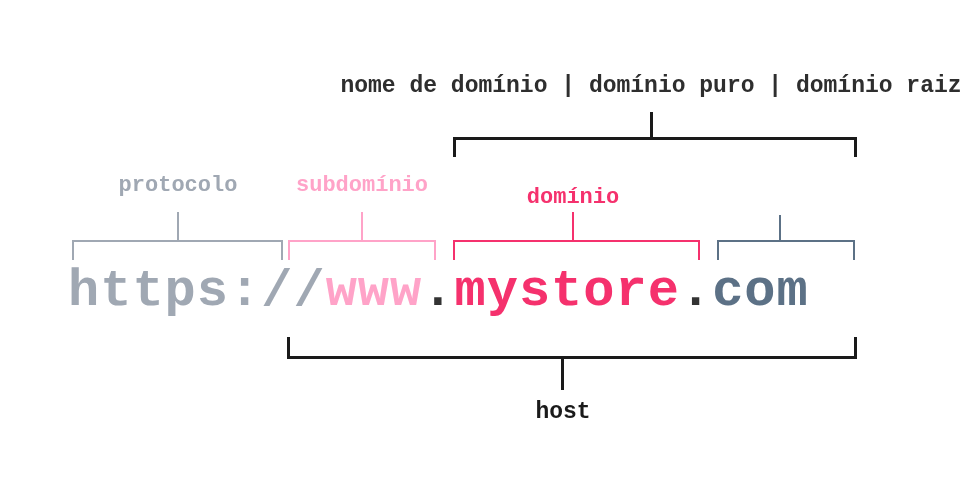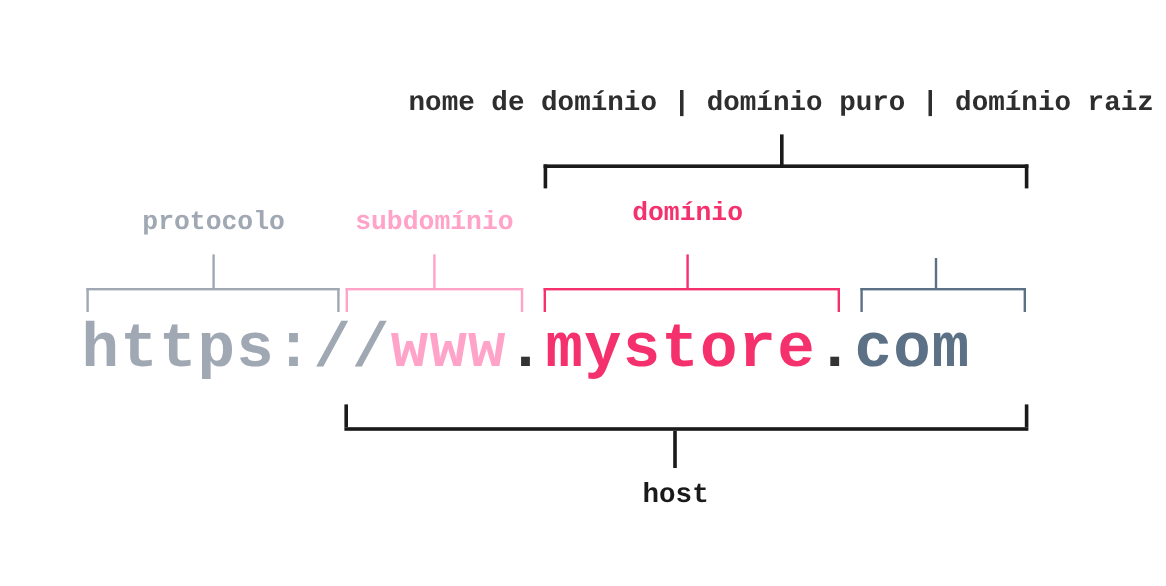--- a/index.html
+++ b/index.html
@@ -21,21 +21,21 @@
     position:absolute;
     font-weight:bold;
     font-size:22px;
     transform:translateX(-50%);
     white-space:nowrap;
     line-height:1.25;
   }
   .lbl-title{left:651px;top:72px;color:#2E2E2E;font-size:23px;}
   .lbl-protocol{left:178px;top:172px;color:#A0A8B3;}
   .lbl-subdomain{left:362px;top:172px;color:#FFA3C8;}
-  .lbl-domain{left:573px;top:164px;color:#F5316D;}
+  .lbl-domain{left:573px;top:184px;color:#F5316D;}
   .lbl-tld{
     left:780px;top:158px;color:#5C7186;
     white-space:normal;width:200px;text-align:center;
   }
   .lbl-host{left:563px;top:398px;color:#1A1A1A;font-size:23px;text-align:center;}
 
   .url{
     position:absolute;
     left:68px;top:266px;
     font-size:52px;

